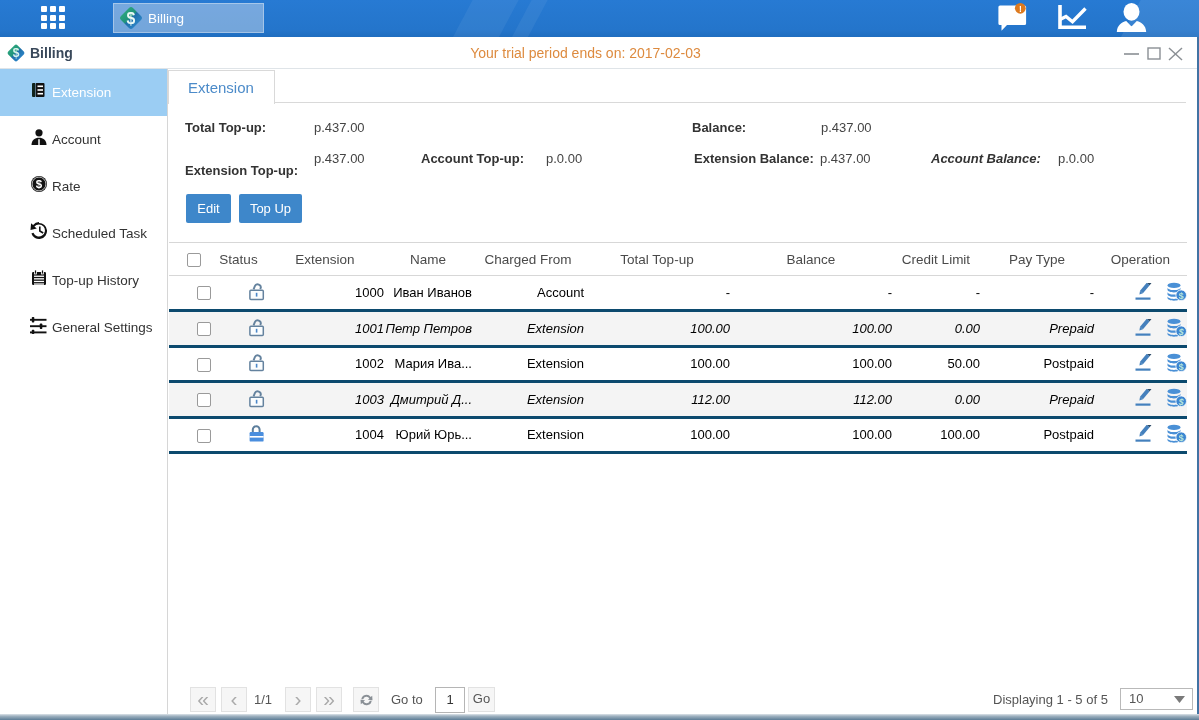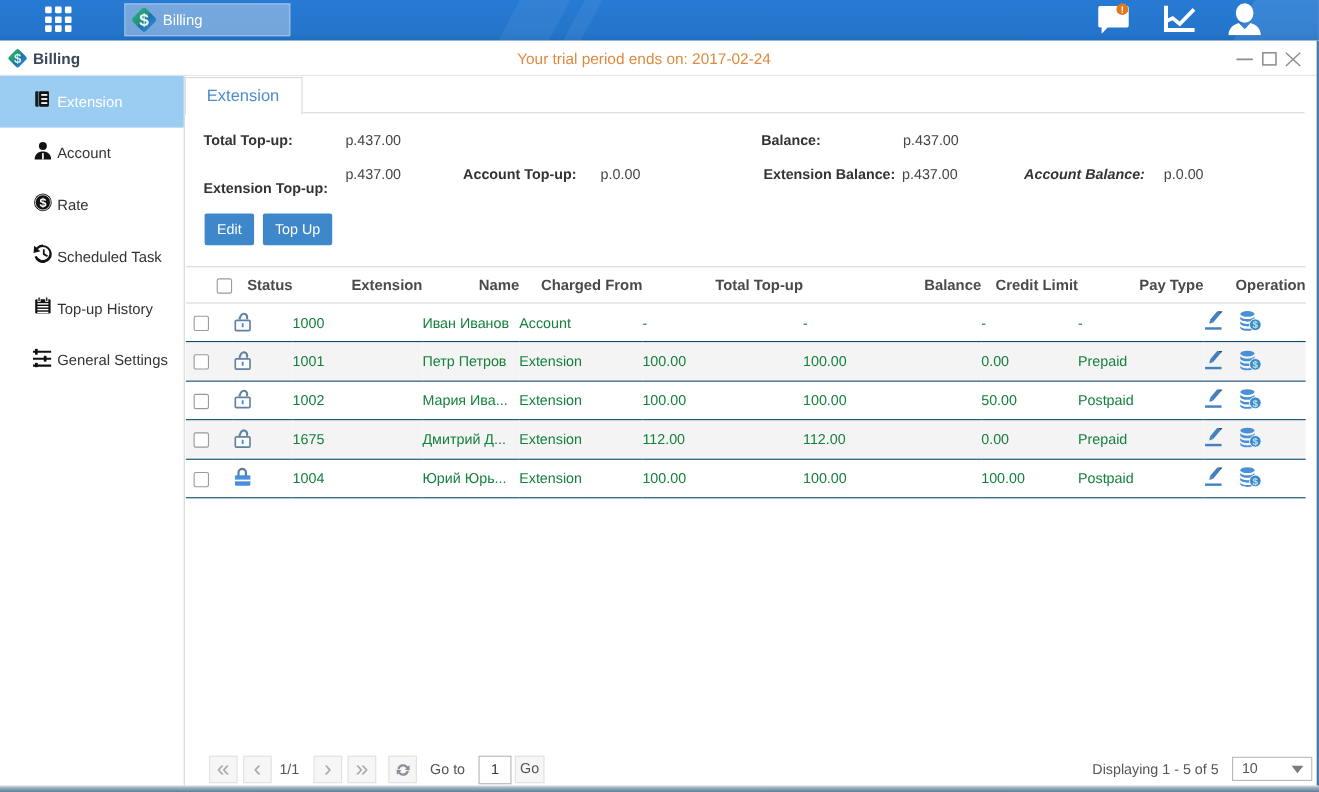--- a/index.html
+++ b/index.html
@@ -47,23 +47,23 @@
 
   .lab { position:absolute; font-size:13px; font-weight:bold; color:#333; white-space:nowrap; }
   .val { position:absolute; font-size:13px; color:#444; white-space:nowrap; }
 
   .btn { position:absolute; background:#3e87ca; color:#fff; font-size:13px; text-align:center;
     border-radius:2px; line-height:29px; height:29px; }
 
   
   table.grid { position:absolute; left:0; top:173px; width:1018px; border-collapse:collapse; table-layout:fixed; }
   table.grid th { border-top:1px solid #d7d7d7; border-bottom:1px solid #d7d7d7; height:33px;
-    font-size:13.5px; font-weight:bold; color:#4a4a4a; text-align:right; }
-  table.grid td { height:35.4px; font-size:13px; color:#15803d; text-align:left; border-bottom:1px solid #0c4a6e; }
-  tr.odd td { background:#f4f4f4; }
+    font-size:13.5px; font-weight:normal; color:#4a4a4a; text-align:center; }
+  table.grid td { height:35.4px; font-size:13px; color:#000000; text-align:right; border-bottom:3px solid #0c4a6e; }
+  tr.odd td { background:#f4f4f4;font-style:italic; }
   .cb { display:inline-block; width:14px; height:14px; border:1px solid #9a9a9a; border-radius:2px; background:#fff; vertical-align:middle; margin-left:7px; }
 
   
   .pbtn { position:absolute; top:618px; width:26px; height:25px; background:#f6f6f6; border:1px solid #e2e2e2;
     color:#aaa; text-align:center; line-height:22px; font-size:21px; }
   .ptxt { position:absolute; top:623px; font-size:13px; color:#555; }
   .goin { position:absolute; top:618px; width:30px; height:26px; border:1px solid #b5b5b5; background:#fff;
     font-size:13px; color:#333; text-align:center; line-height:24px; }
   .pagesel { position:absolute; top:619px; left:951px; width:73px; height:22px; border:1px solid #b9b9b9; background:#fff; }
 </style>
@@ -126,21 +126,21 @@
       <stop offset="0" stop-color="#2aa37c"></stop>
           <stop offset="0.5" stop-color="#1f8f7e"></stop>
           <stop offset="0.5" stop-color="#1e6fa8"></stop>
           <stop offset="1" stop-color="#2b82c4"></stop>
     </linearGradient>
       </defs>
     <rect x="3.5" y="3.5" width="13" height="13" rx="2" transform="rotate(45 10 10)" fill="url(#dg2)"></rect>
     <text x="10" y="14.2" font-size="12" font-weight="bold" fill="#d8f4ec" text-anchor="middle" font-family="Liberation Sans">$</text>
   </svg>
   <div class="apptitle">Billing</div>
-  <div class="trial">Your trial period ends on: 2017-02-24</div>
+  <div class="trial">Your trial period ends on: 2017-02-03</div>
   <svg class="winbtn" style="left:1122px;top:0" width="70" height="26" viewBox="0 0 70 26">
     <line x1="2" y1="17" x2="17" y2="17" stroke="#8a8f94" stroke-width="1.6"></line>
     <rect x="26" y="11" width="12" height="11" fill="none" stroke="#8a8f94" stroke-width="1.4"></rect>
     <line x1="47" y1="11" x2="60" y2="23" stroke="#8a8f94" stroke-width="1.4"></line>
     <line x1="60" y1="11" x2="47" y2="23" stroke="#8a8f94" stroke-width="1.4"></line>
   </svg>
 </div>
 
 <div class="sidebar">
   <div class="sitem active">
@@ -358,21 +358,21 @@
     </tr>
     <tr class="odd">
       <td><span class="cb"></span></td>
           <td><svg width="19" height="20" viewBox="0 0 19 20">
               <g transform="rotate(22 9.5 9)">
                 <path d="M5.6 9.6 V6.1 a4 4 0 0 1 8 0 v0.7 h-1.9 V6.1 a2.1 2.1 0 0 0 -4.2 0 V9.6 z" fill="#64829e"></path>
               </g>
               <rect x="2.9" y="9.2" width="13.4" height="9.3" rx="1" fill="#fbfdfe" stroke="#64829e" stroke-width="1.5"></rect>
               <line x1="9.6" y1="11.8" x2="9.6" y2="15.6" stroke="#4a86c8" stroke-width="1.6"></line>
             </svg></td>
-          <td>1675</td>
+          <td>1003</td>
           <td>Дмитрий Д...</td>
           <td>Extension</td>
       <td>112.00</td>
           <td>112.00</td>
           <td>0.00</td>
           <td>Prepaid</td>
           <td><svg width="18" height="18" viewBox="0 0 18 18" style="margin-right:14px">
               <g transform="rotate(40 9 7)">
                 <rect x="7.2" y="-1" width="3.8" height="10.5" fill="#4480bd"></rect>
                 <rect x="7.2" y="-3.6" width="3.8" height="2.6" fill="#2b4a66"></rect>

